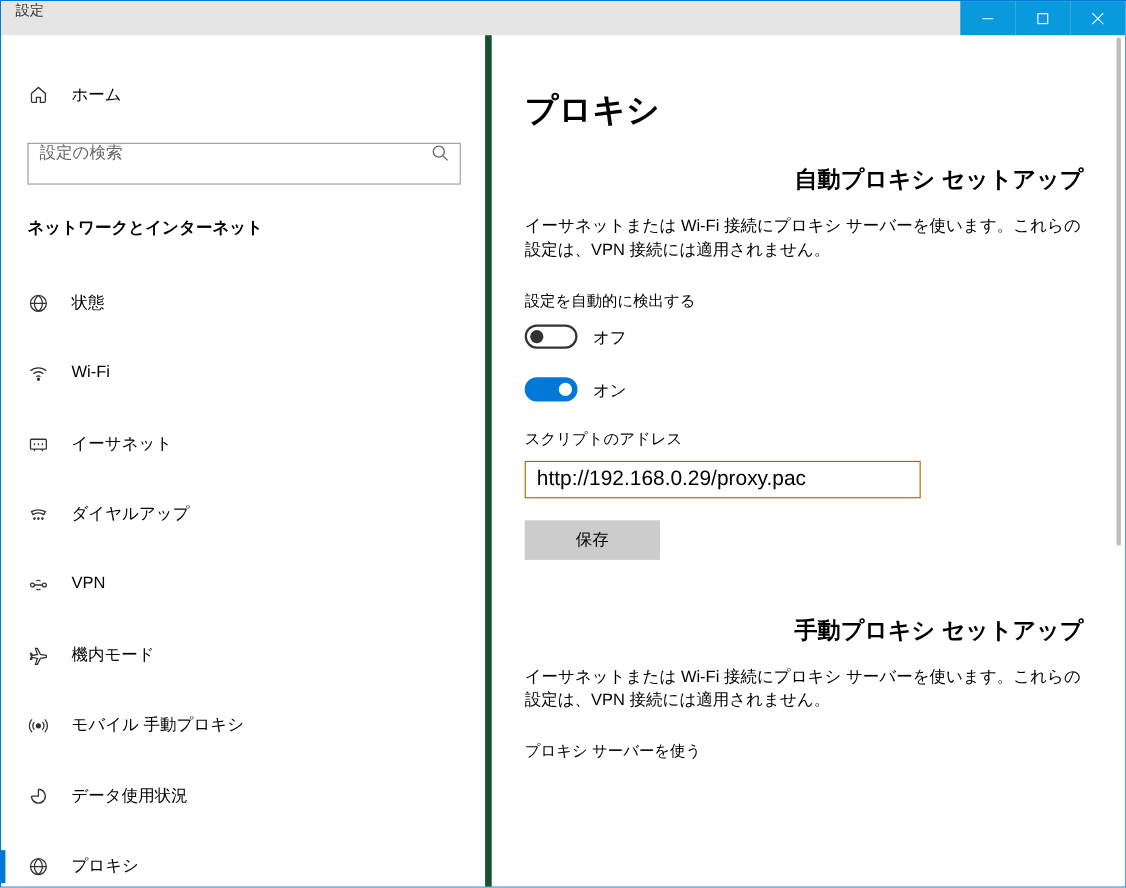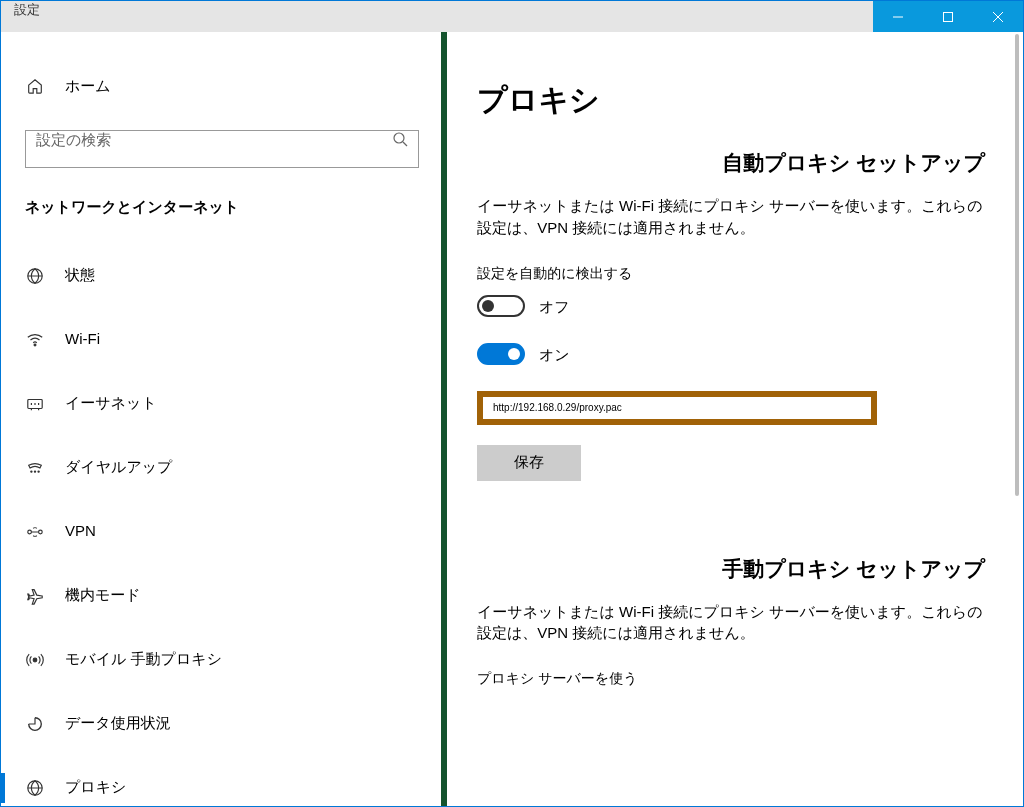--- a/index.html
+++ b/index.html
@@ -151,36 +151,36 @@
     content: "";
     position: absolute;
     right: 3px;
     top: 3px;
     width: 12px;
     height: 12px;
     border-radius: 50%;
     background: #fff;
   }
   .text-field {
-    width: 400px;
+    width: 360px;
     height: 34px;
-    border: 6px solid #a16207;
+    border: 1px solid #a16207;
     padding: 0 10px;
-    font-size: 10px;
+    font-size: 19px;
     outline: none;
     margin-bottom: 20px;
     display:block;
   }
   .btn-save {
-    width: 104px;
+    width: 123px;
     height: 36px;
     border: none;
     background: #ccc;
     font-size: 15px;
-    margin-bottom: 68px;
+    margin-bottom: 44px;
     cursor: pointer;
   }
   .scrollbar {
     width: 4px;
     background: transparent;
     display: flex;
     flex-direction: column;
     margin-right: 4px;
     margin-top: 2px;
     margin-bottom: 2px;
@@ -356,20 +356,21 @@
         <div class="toggle-row">
           <div class="toggle off"></div>
           <span>オフ</span>
         </div>
 
         <div class="toggle-row">
           <div class="toggle on"></div>
           <span>オン</span>
         </div>
 
+        <div class="label">スクリプトのアドレス</div>
         <input class="text-field" value="http://192.168.0.29/proxy.pac" style="">
 
         <button class="btn-save">保存</button>
 
         <div class="h2">手動プロキシ セットアップ</div>
         <div class="para">イーサネットまたは Wi-Fi 接続にプロキシ サーバーを使います。これらの設定は、VPN 接続には適用されません。</div>
 
         <div class="label">プロキシ サーバーを使う</div>
       </div>
       <div class="scrollbar">

